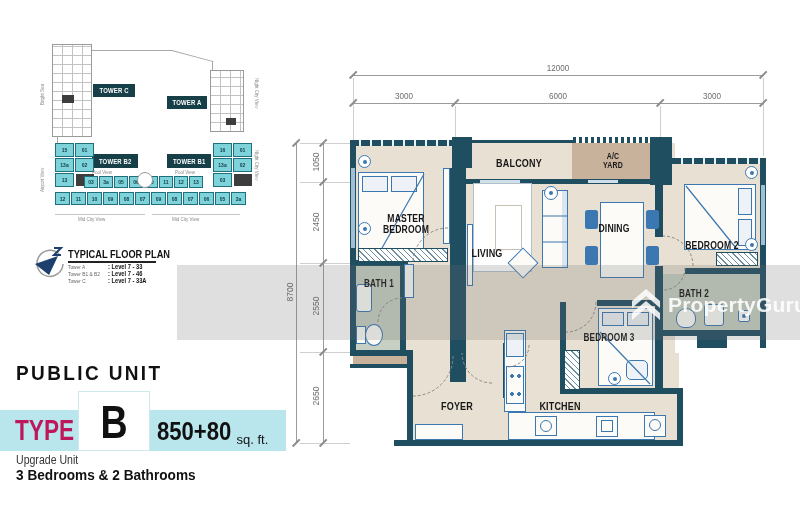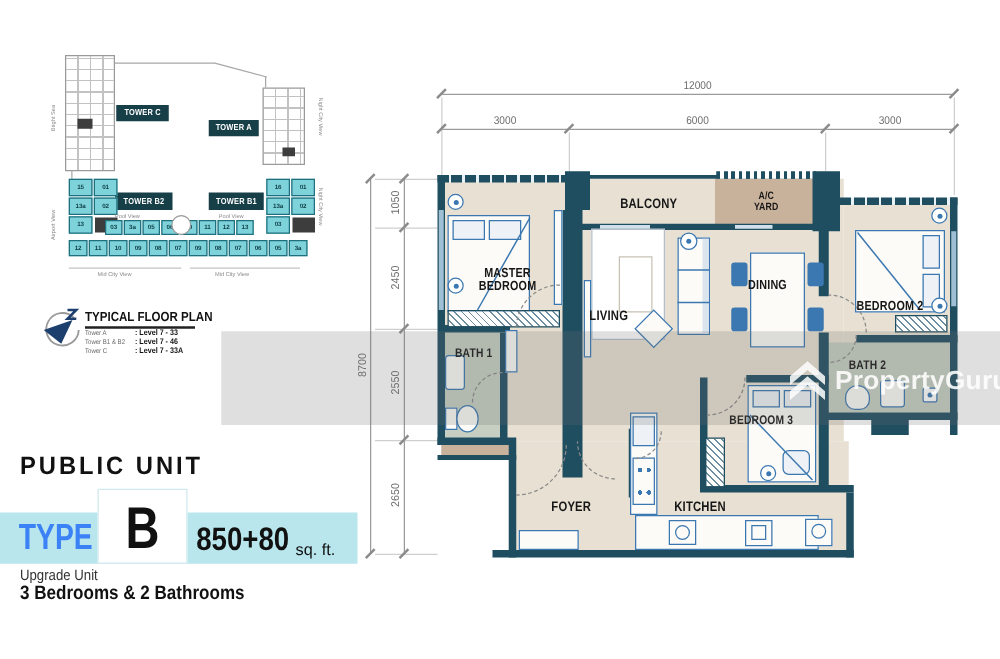--- a/index.html
+++ b/index.html
@@ -156,21 +156,21 @@
     <div class="legend-level" style="left:108px;top:263px;"><span class="cond">: Level 7 - 33</span></div>
     <div class="legend-tower" style="left:68px;top:271px;"><span class="cond">Tower B1 &amp; B2</span></div>
     <div class="legend-level" style="left:108px;top:270px;"><span class="cond">: Level 7 - 46</span></div>
     <div class="legend-tower" style="left:68px;top:278px;"><span class="cond">Tower C</span></div>
     <div class="legend-level" style="left:108px;top:277px;"><span class="cond">: Level 7 - 33A</span></div>
   </div>
 
   <div>
     <div class="abs" style="left:16px;top:362px;font-size:20px;font-weight:800;letter-spacing:2.5px;color:#111;"><span class="cond" style="transform:scaleX(.95);">PUBLIC UNIT</span></div>
     <div class="type-band" style="left:0;top:410px;width:286px;height:41px;"></div>
-    <div class="abs" style="left:15px;top:414px;font-size:29px;font-weight:700;color:#3b82f6;"><span class="cond" style="transform:scaleX(.78);">TYPE</span></div>
+    <div class="abs" style="left:15px;top:414px;font-size:29px;font-weight:700;color:#be185d;"><span class="cond" style="transform:scaleX(.78);">TYPE</span></div>
     <div class="type-letter-box" style="left:78px;top:391px;width:72px;height:60px;">
       <span style="font-size:47px;font-weight:800;color:#111;transform:scaleX(.8);">B</span>
     </div>
     <div class="abs" style="left:157px;top:416px;display:flex;align-items:flex-end;">
       <span style="font-size:26px;font-weight:700;color:#111;transform:scaleX(.85);transform-origin:0 50%;display:inline-block;">850+80</span>
       <span style="font-size:13px;color:#111;margin-left:-8px;">sq. ft.</span>
     </div>
     <div class="abs" style="left:16px;top:453px;font-size:12px;color:#333;"><span class="cond">Upgrade Unit</span></div>
     <div class="abs" style="left:16px;top:466px;font-size:15.5px;font-weight:700;color:#111;"><span class="cond">3 Bedrooms &amp; 2 Bathrooms</span></div>
   </div>

